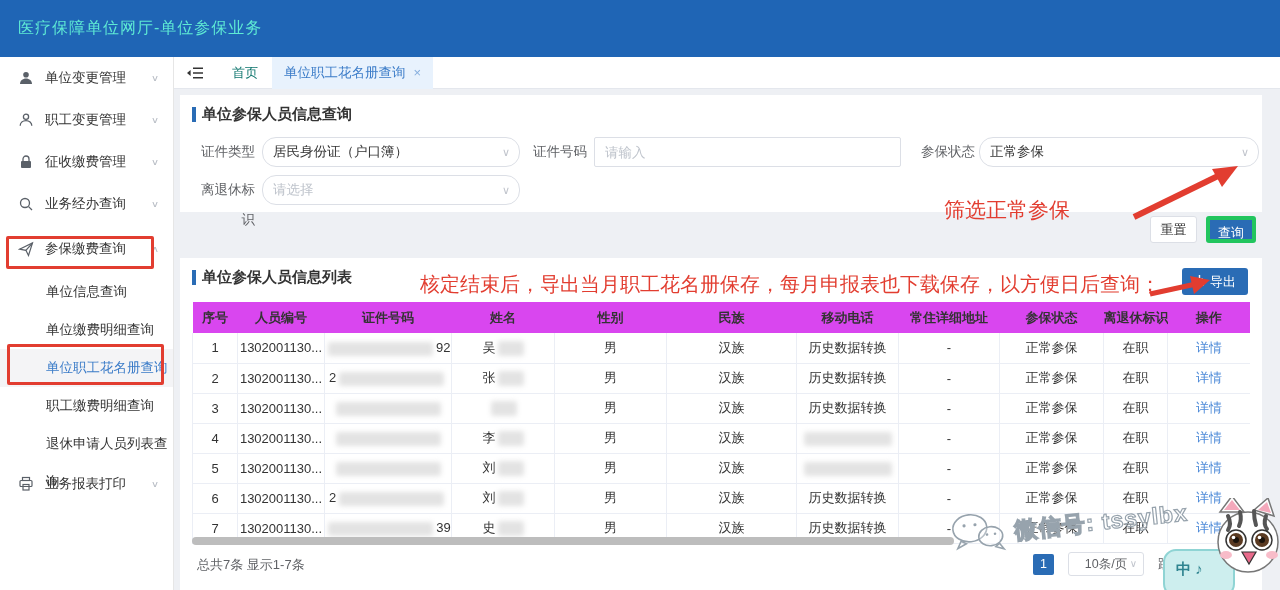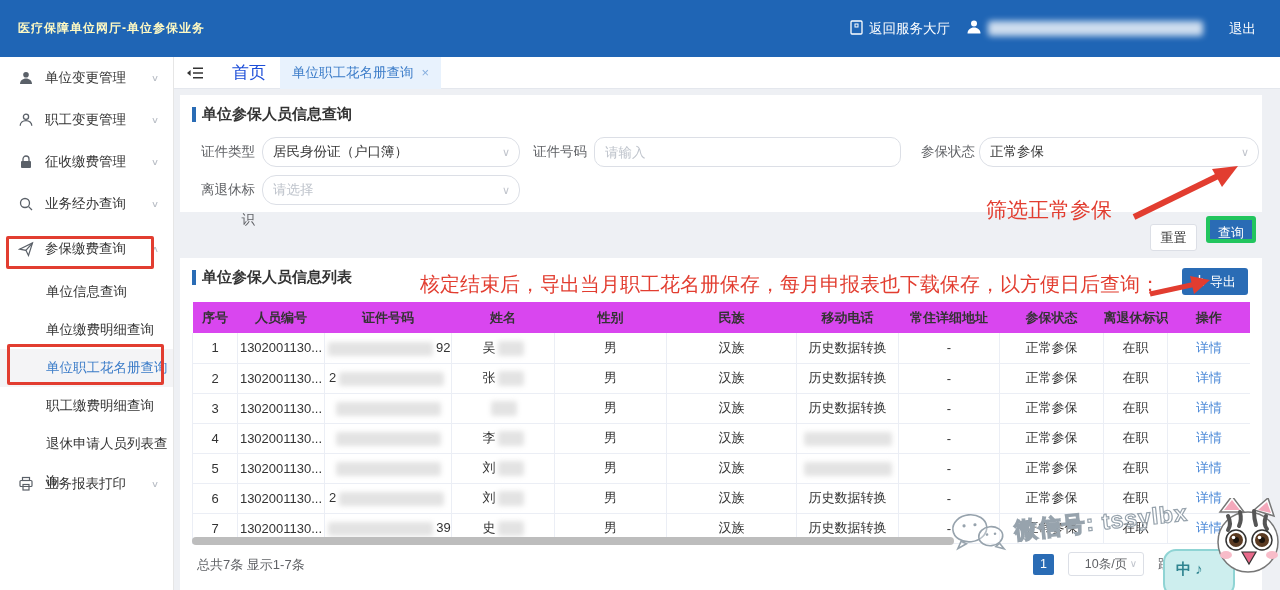--- a/index.html
+++ b/index.html
@@ -1,21 +1,21 @@
 <!DOCTYPE html>
 <html><head>
 <meta charset="utf-8">
 <style>
   * { margin:0; padding:0; box-sizing:border-box; }
   html,body { width:1280px; height:590px; overflow:hidden; font-family:"Liberation Sans","DejaVu Sans",sans-serif; }
   #app { position:relative; width:1280px; height:590px; background:#eef0f4; overflow:hidden; }
 
   
   .hdr { position:absolute; top:0; left:0; right:0; height:57px; background:#1f65b5; display:flex; align-items:center; justify-content:space-between; z-index:30; }
-  .hdr-title { color:#fef9c3; font-size:12px; font-weight:bold; margin-left:18px; letter-spacing:1px; }
+  .hdr-title { color:#5eead4; font-size:16px; font-weight:normal; margin-left:18px; letter-spacing:1px; }
   .hdr-right { display:flex; align-items:center; gap:16px; margin-right:24px; color:#fff; font-size:13.5px; }
   .hdr-link { display:flex; align-items:center; gap:6px; cursor:pointer; }
   .chip-user { display:inline-block; width:215px; height:15px; background:rgba(255,255,255,.78); filter:blur(3px); border-radius:3px; }
   .logout { margin-left:10px; cursor:pointer; }
 
   
   .sidebar { position:absolute; top:57px; left:0; width:174px; bottom:0; background:#fff; border-right:1px solid #e6e6e6; z-index:20; }
   .mitem { height:42px; display:flex; align-items:center; padding:0 14px 0 18px; font-size:13.5px; color:#333; cursor:pointer; }
   .mitem.tall { height:48px; }
   .mitem .mi-ico { width:16px; height:16px; margin-right:11px; flex:0 0 16px; }
@@ -25,40 +25,40 @@
   .smenu .sitem.active { color:#3a7bc8; background:#f4f4f6; }
 
   
   .redbox { position:absolute; border:3px solid #e23d30; border-radius:2px; z-index:40; pointer-events:none; }
   .redbox1 { left:6px; top:236px; width:148px; height:33px; }
   .redbox2 { left:7px; top:344px; width:157px; height:41px; }
 
   
   .tabbar { position:absolute; top:57px; left:170px; right:0; height:32px; background:#fff; border-bottom:1px solid #e4e7ed; display:flex; align-items:center; z-index:10; }
   .collapse-ic { margin:0 14px 0 16px; cursor:pointer; display:flex; }
-  .tab-home { color:#1d4ed8; font-size:17px; padding:0 14px; cursor:pointer;text-align:right; }
+  .tab-home { color:#0f766e; font-size:13px; padding:0 14px; cursor:pointer;text-align:right; }
   .tab-active { height:32px; display:flex; align-items:center; background:#e8f2fd; color:#3a7bc8; font-size:13.5px; padding:0 12px; cursor:pointer; }
   .tab-x { margin-left:8px; color:#85aede; font-size:13px; }
 
   
   .panel { position:absolute; background:#fff; }
   .panel-query { left:180px; right:18px; top:95px; height:117px; }
   .panel-list { left:180px; right:18px; top:258px; bottom:0; }
   .sec-title { display:flex; align-items:center; padding:10px 0 0 12px; font-size:15px; font-weight:bold; color:#333; }
   .sec-bar { width:4px; height:15px; background:#2a6cb5; margin-right:6px; }
 
   
   .flabel { position:absolute; font-size:13.5px; color:#606266; line-height:30px; text-align:right; }
   .fsel { position:absolute; height:30px; border:1px solid #dcdfe6; border-radius:14px; background:#fff; font-size:13.5px; color:#333; line-height:28px; padding:0 24px 0 10px; cursor:pointer; }
   .fsel .sel-chev { position:absolute; right:9px; top:0; color:#c0c4cc; font-size:11px; line-height:28px; }
   .fsel.placeholder { color:#bfc4cc; }
-  .finput { position:absolute; height:30px; border:1px solid #dcdfe6; border-radius:10px; font-size:13.5px; color:#333; padding:0 10px; outline:none; font-family:inherit; }
+  .finput { position:absolute; height:30px; border:1px solid #dcdfe6; border-radius:2px; font-size:13.5px; color:#333; padding:0 10px; outline:none; font-family:inherit; }
   .finput::placeholder { color:#bfc4cc; }
   .btn { position:absolute; height:27px; border-radius:3px; font-size:13px; text-align:center; line-height:26px; cursor:pointer; }
-  .btn-reset { right:65px; top:121px; width:47px; background:#fff; border:1px solid #dcdfe6; color:#333;margin-top:8px; }
+  .btn-reset { right:65px; top:121px; width:47px; background:#fff; border:1px solid #dcdfe6; color:#333; }
   .btn-search { right:6px; top:121px; width:50px; background:#2a6cb5; border:4px solid #22c55e; color:#fff; }
 
   
   .btn-export { position:absolute; top:10px; right:14px; width:66px; height:27px; background:#2a6cb5; border-radius:3px; color:#fff; font-size:13px; display:flex; align-items:center; justify-content:center; gap:5px; cursor:pointer; z-index:5; }
   table.grid { position:absolute; left:12px; right:12px; top:44px; border-collapse:collapse; table-layout:fixed; width:calc(100% - 24px); }
   .grid th { height:31px; background:#d946ef; font-size:13px; color:#333; font-weight:bold; text-align:center; overflow:hidden; white-space:nowrap; }
   .grid td { height:30px; font-size:13px; color:#333; text-align:center; border-bottom:1px solid #ebeef5; border-right:1px solid #ebeef5; overflow:hidden; white-space:nowrap; background:#fff; }
   .grid td:first-child { border-left:1px solid #ebeef5; }
   .grid td:last-child { border-right:none; }
   .detail { color:#4d8ad8; cursor:pointer; }
@@ -70,57 +70,36 @@
 
   .lfoot-total { position:absolute; left:17px; top:298px; font-size:13px; color:#606266; }
   .pager { position:absolute; right:78px; top:294px; display:flex; align-items:center; gap:14px; }
   .pg-num { width:21px; height:21px; background:#2a6cb5; color:#fff; font-size:12.5px; border-radius:2px; text-align:center; line-height:21px; cursor:pointer; }
   .pg-size { position:relative; width:76px; height:24px; border:1px solid #dcdfe6; border-radius:3px; font-size:12.5px; color:#606266; text-align:center; line-height:22px; cursor:pointer; }
   .pg-size .sel-chev { position:absolute; right:6px; top:0; color:#c0c4cc; font-size:10px; line-height:22px; }
   .pg-jump { font-size:13px; color:#606266; }
 
   
   .note { position:absolute; color:#e23d30; z-index:50; white-space:nowrap; }
-  .note-filter { left:986px; top:196px; font-size:21px; }
+  .note-filter { left:944px; top:196px; font-size:21px; }
   .note-export { left:420px; top:271px; font-size:20px; }
   .arrow-svg { position:absolute; z-index:50; pointer-events:none; }
 
   
   .wmark { position:absolute; left:948px; top:500px; display:flex; align-items:center; gap:8px; transform:rotate(-6deg); z-index:60; pointer-events:none; }
   .wmark-text { font-size:23px; font-weight:bold; color:rgba(255,255,255,.25); -webkit-text-stroke:1.2px #97a3ad; letter-spacing:1px; }
   .cat-sticker { position:absolute; right:0; bottom:0; z-index:61; pointer-events:none; }
 </style>
 </head>
 <body>
 
 <div id="app">
 
   <div class="hdr">
     <div class="hdr-title">医疗保障单位网厅-单位参保业务</div>
-    <div class="hdr-right">
-      <span class="hdr-link">
-        <span>
-          <svg width="13" height="15" viewBox="0 0 13 15">
-              <rect x="1" y="1" width="11" height="13" rx="1" fill="none" stroke="#fff" stroke-width="1.3"></rect>
-              <rect x="5" y="4" width="3" height="3" fill="none" stroke="#fff" stroke-width="1"></rect>
-            </svg>
-        </span>
-        <span>返回服务大厅</span>
-      </span>
-      <span class="hdr-link">
-        <span>
-          <svg width="16" height="16" viewBox="0 0 16 16">
-              <circle cx="8" cy="4.6" r="3" fill="#fff"></circle>
-              <path d="M1.5 14.5c0-3.6 2.9-6 6.5-6s6.5 2.4 6.5 6z" fill="#fff"></path>
-            </svg>
-        </span>
-        <span class="chip-user"></span>
-      </span>
-      <span class="logout">退出</span>
-    </div>
   </div>
 
   <div class="sidebar">
     <div class="mitem">
       <span class="mi-ico"><svg width="16" height="16" viewBox="0 0 16 16">
             <circle cx="8" cy="4.8" r="2.8" fill="#5a6068"></circle>
             <path d="M2 14c0-3.4 2.7-5.6 6-5.6s6 2.2 6 5.6z" fill="#5a6068"></path>
           </svg></span>
       <span class="mi-label">单位变更管理</span>
         <span class="chev">∨</span>

